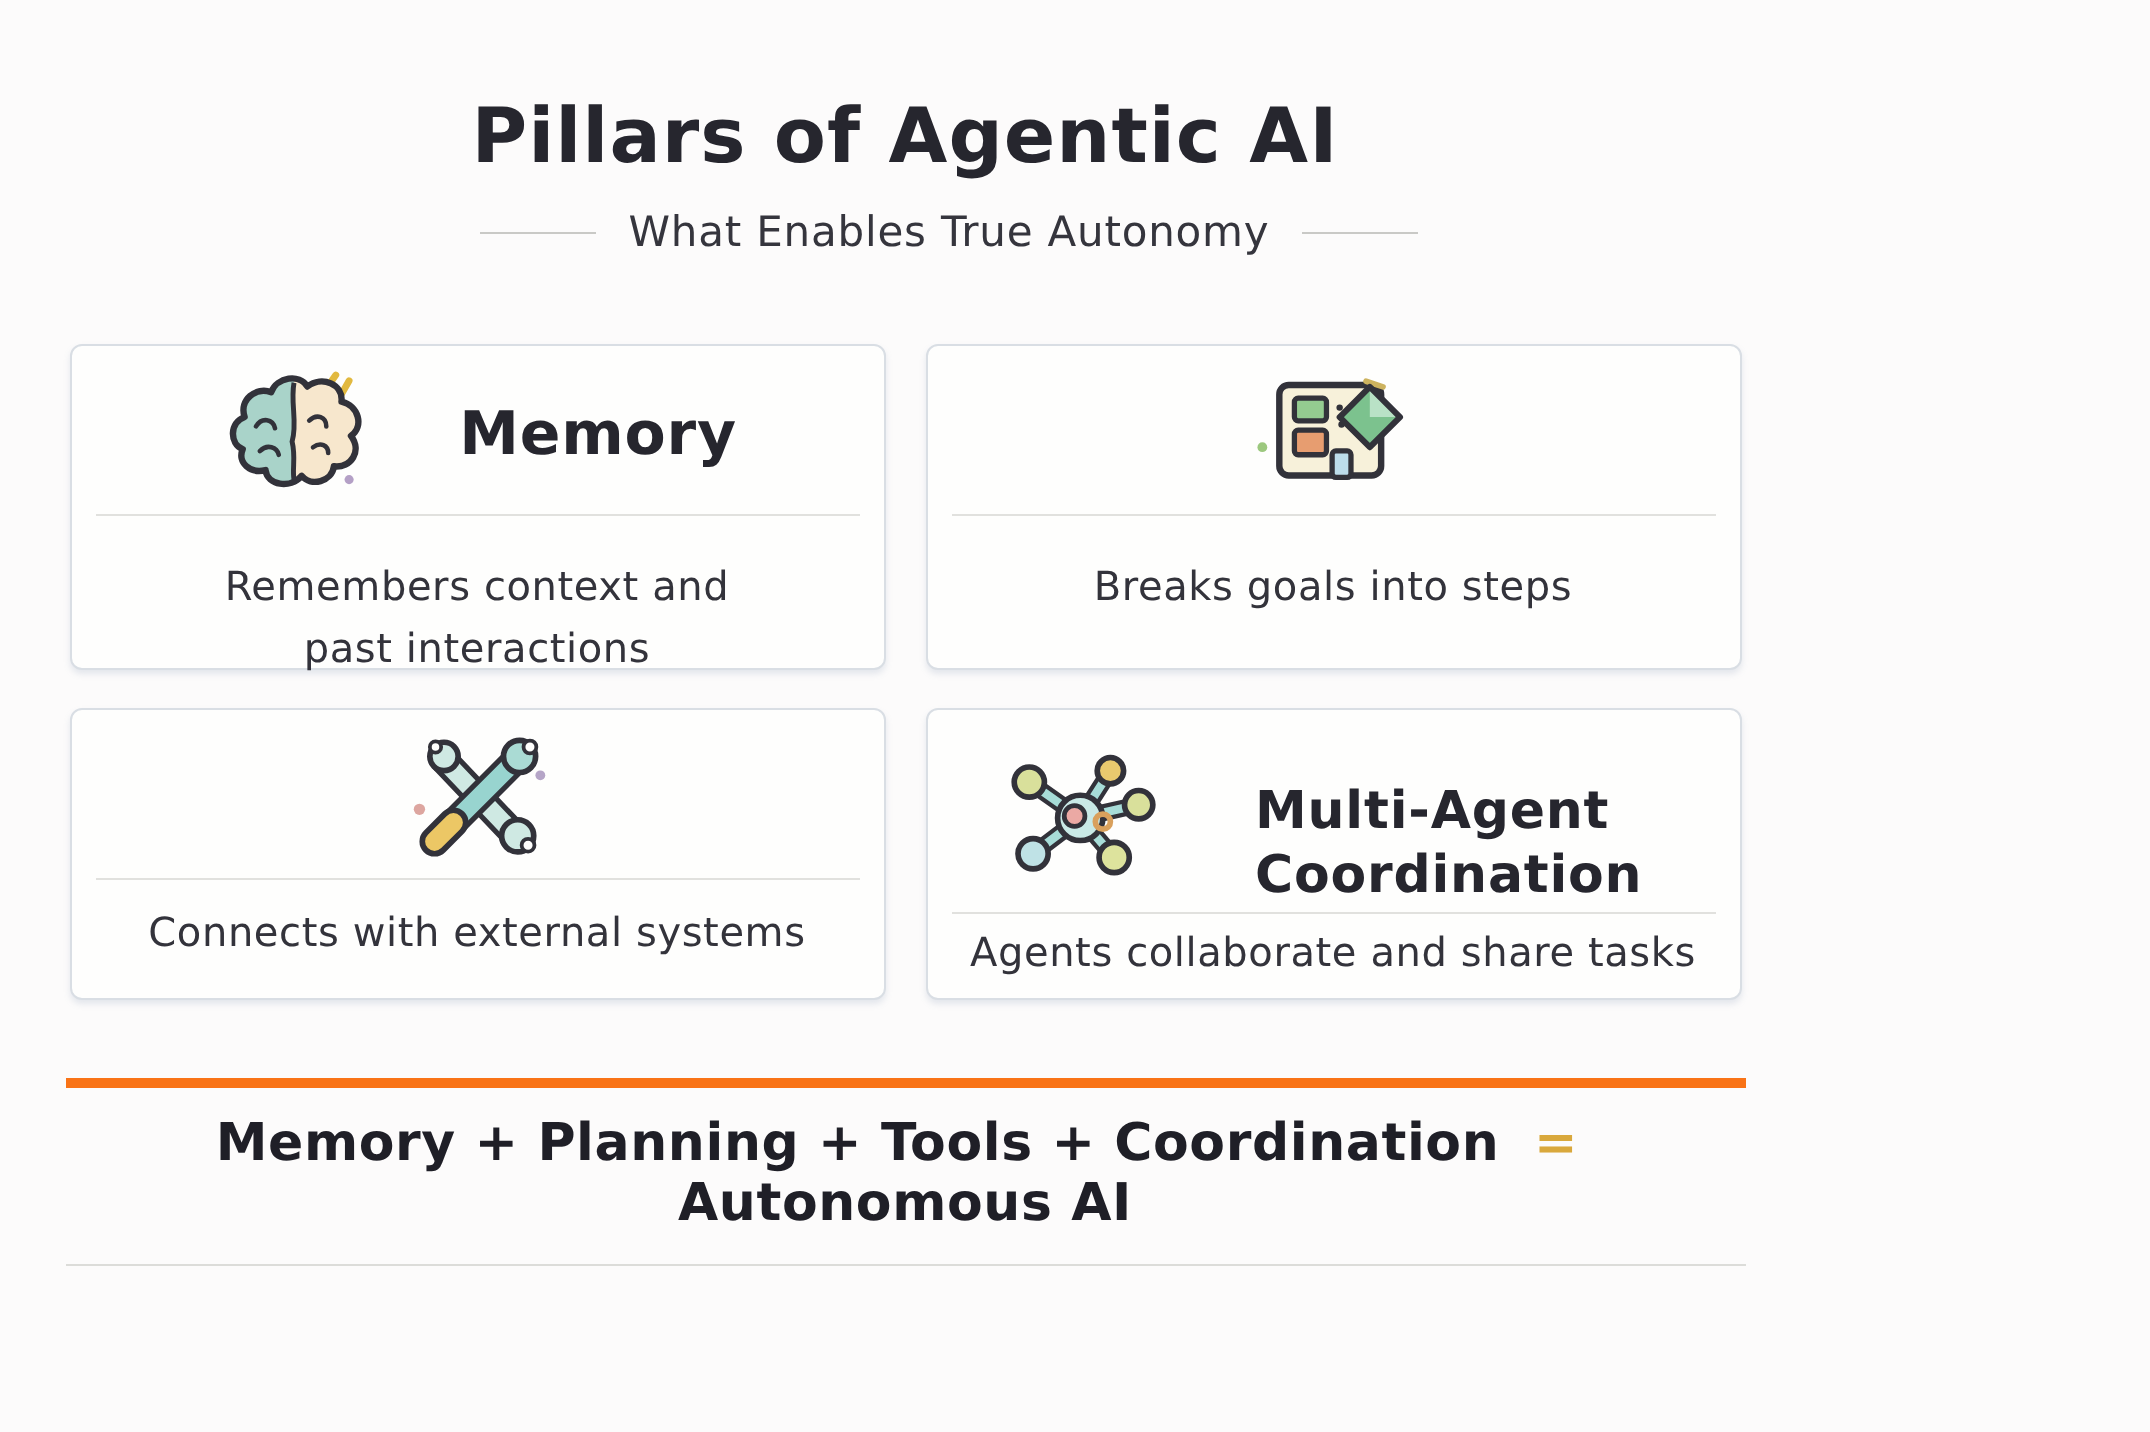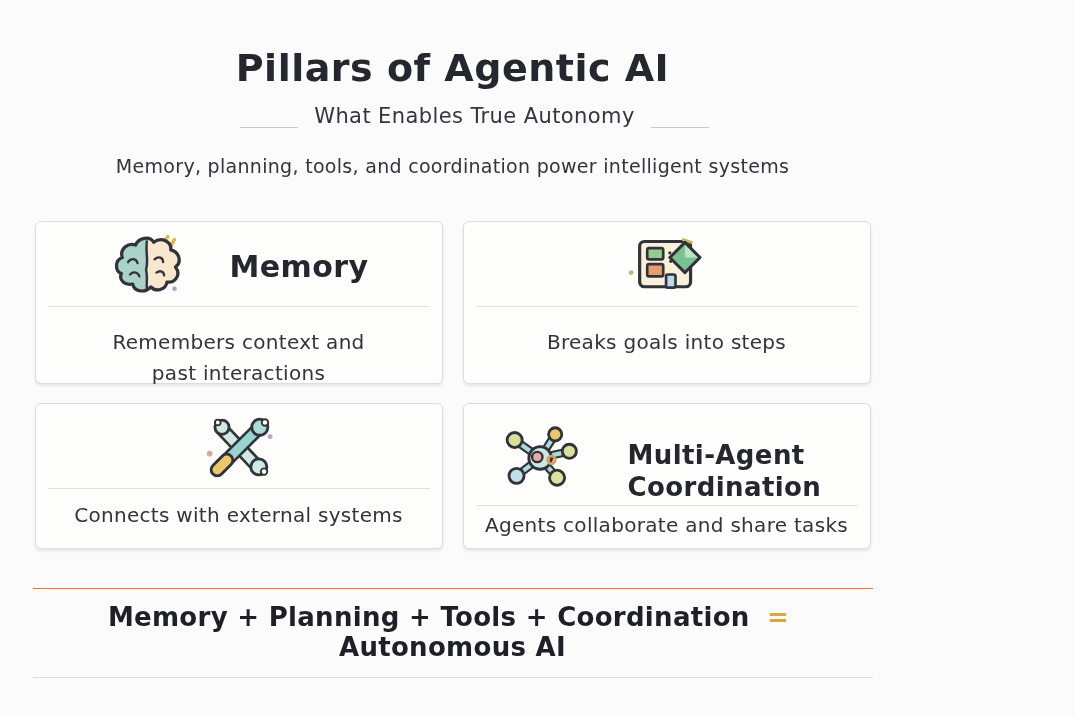--- a/index.html
+++ b/index.html
@@ -16,21 +16,21 @@
   .page-title {
     text-align: center;
     padding-top: 46px;
     font-size: 38px;
     font-weight: 600;
     letter-spacing: 0.5px;
     color: #26262e;
   }
   .subtitle-row {
     margin-top: 14px;
-    display: flex; align-items: flex-end; justify-content: center;
+    display: flex; align-items: center; justify-content: center;
     gap: 16px;
     padding-left: 44px;
   }
   .subtitle-rule { width: 58px; height: 1px; background: #c9c9c6; }
   .subtitle-text { font-size: 21px; color: #35353d; letter-spacing: 0.4px; }
   .tagline {
     margin-top: 27px;
     text-align: center;
     font-size: 19px;
     color: #33333b;
@@ -83,21 +83,21 @@
     color: #33333b;
     letter-spacing: 0.3px;
     padding: 4px 20px 10px;
   }
   .card-desc.narrow { padding: 4px 70px 10px; margin-top: 16px; }
 
   
   .equation {
     width: 840px;
     margin: 39px auto 0;
-    border-top: 1px solid #f97316;
+    border-top: 5px solid #f97316;
     border-bottom: 1px solid #dcdcd9;
     padding: 13px 0 15px;
     text-align: center;
     font-size: 26px;
     font-weight: 600;
     color: #1f1f27;
     letter-spacing: 0.3px;
   }
   .equation .eq-equals { color: #d9a83c; padding: 0 8px; }
 </style>
@@ -107,21 +107,20 @@
 <div class="page">
 
   <h1 class="page-title">Pillars of Agentic AI</h1>
 
   <div class="subtitle-row">
     <span class="subtitle-rule"></span>
     <span class="subtitle-text">What Enables True Autonomy</span>
     <span class="subtitle-rule"></span>
   </div>
 
-  <p class="tagline">Memory, planning, tools, and coordination power intelligent systems</p>
 
   <main class="grid">
 
     <section class="card">
       <div class="card-head">
         <span class="card-icon">
           <svg width="76" height="66" viewBox="0 0 80 68" aria-hidden="true">
             <path d="M57,10 L62,3" stroke="#e2b93f" stroke-width="3.6" stroke-linecap="round" fill="none"></path>
             <path d="M65,13 L69,6" stroke="#e2b93f" stroke-width="3.6" stroke-linecap="round" fill="none"></path>
             <defs>

